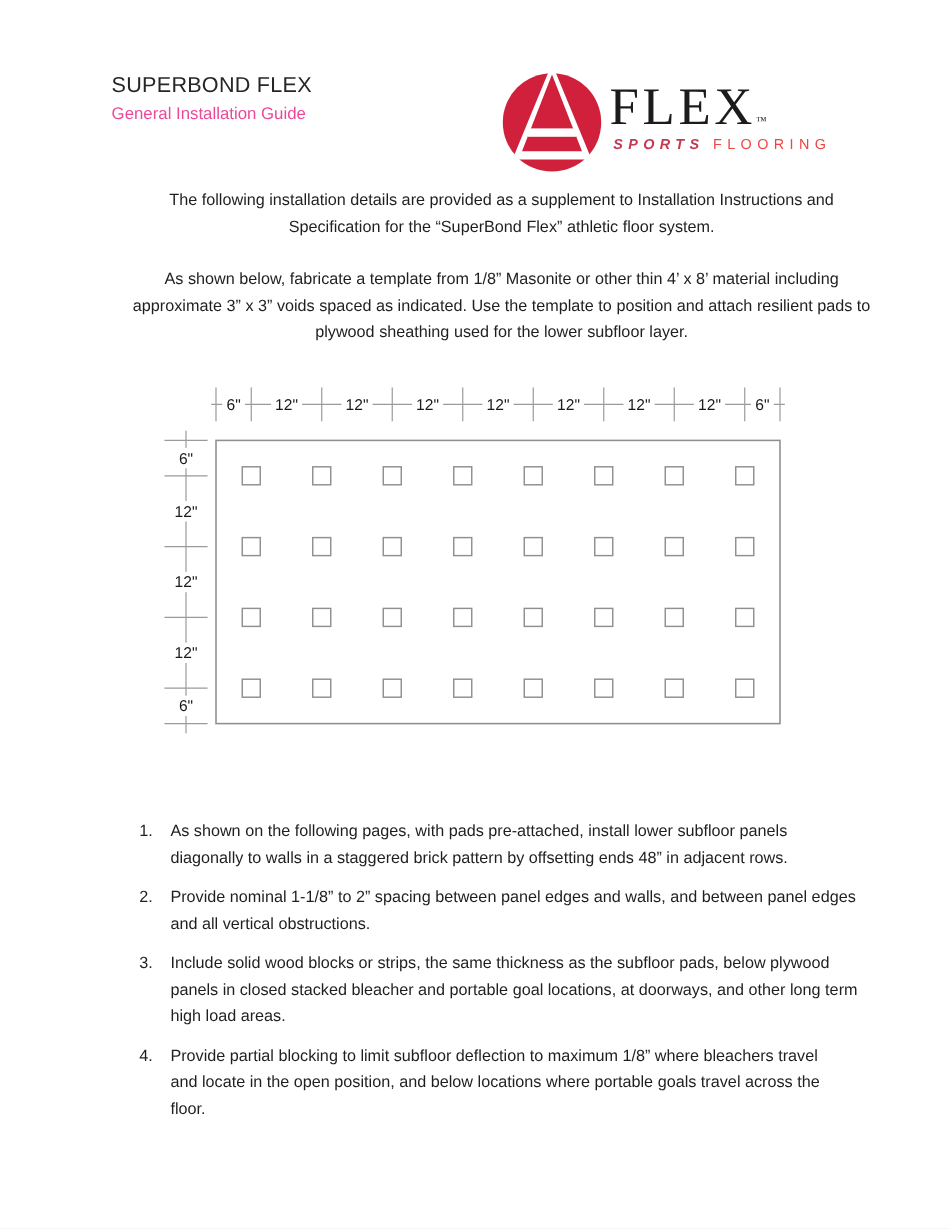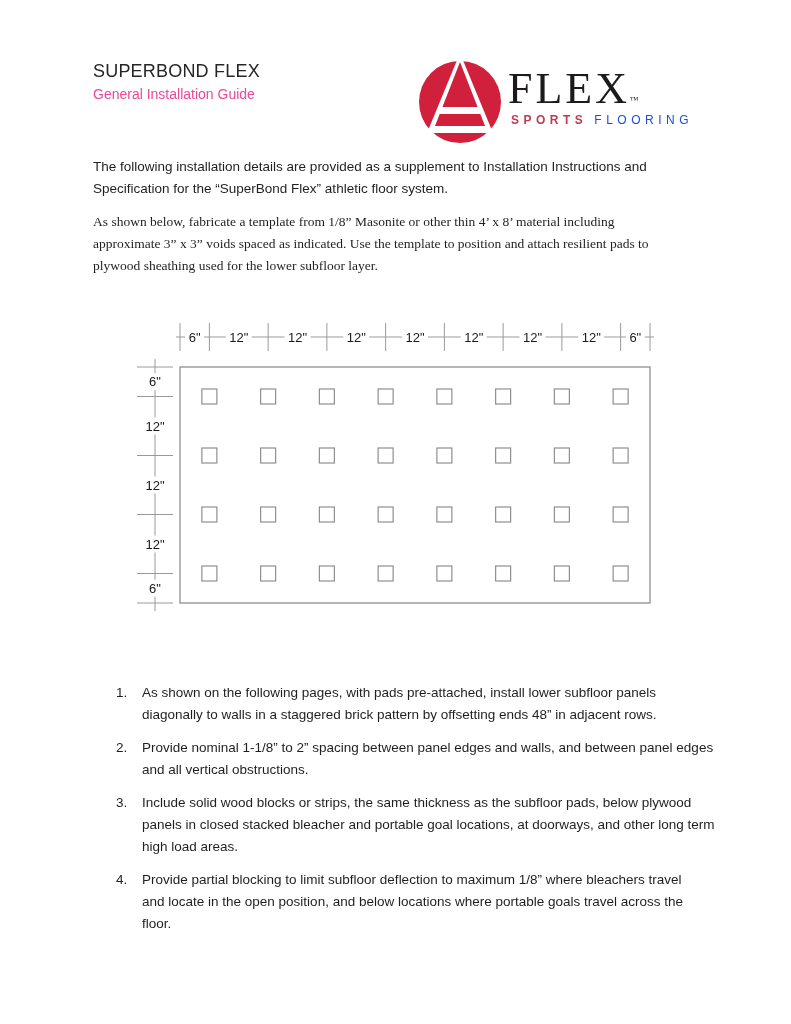--- a/index.html
+++ b/index.html
@@ -34,24 +34,24 @@
   .logo-tagline{
     position:absolute;left:97px;top:62px;
     font-size:12px;letter-spacing:4.5px;white-space:nowrap;
   }
   .tagline-sports{font-weight:bold;}
   .tagline-flooring{margin-left:7px;}
   
   .para{
     position:absolute;left:93px;width:650px;
     font-size:13.5px;line-height:22px;
-    white-space:pre-line;color:#1f1f1f;
+    white-space:pre-line;color:#1f1f1f;text-align:center;
   }
   #para1{top:156px;}
-  #para2{top:211px;font-family:Liberation Serif, serif;}
+  #para2{top:222px;}
   
   .diagram{position:absolute;left:128px;top:320px;width:545px;height:300px;}
   .diagram svg{display:block;}
   
   .notes{position:absolute;left:116px;top:682px;width:615px;}
   .note-row{
     display:flex;align-items:flex-start;
     margin-bottom:11px;
     font-size:13.5px;line-height:22px;color:#1f1f1f;
   }
@@ -68,21 +68,21 @@
 
   <div class="logo">
     <svg class="logo-mark" viewBox="-46 -48 92 96" width="92" height="96">
       <circle cx="0" cy="3" r="41" fill="#d0203c"></circle>
       <polygon points="0,-46 -33,34 33,34" fill="#ffffff"></polygon>
       <polygon points="0,-37 -25,27 25,27" fill="#d0203c"></polygon>
       <rect x="-20" y="8" width="40" height="7" fill="#ffffff"></rect>
     </svg>
     <div class="logo-word" style="color: rgb(29, 26, 27);"><span>FLEX</span><span class="logo-tm">™</span></div>
     <div class="logo-tagline">
-      <span class="tagline-sports" style="color: rgb(193, 58, 82);">SPORTS</span><span class="tagline-flooring" style="color: #1d4ed8;">FLOORING</span>
+      <span class="tagline-sports" style="color: rgb(193, 58, 82); font-style: italic;">SPORTS</span><span class="tagline-flooring" style="color: #ef4444;">FLOORING</span>
     </div>
   </div>
 
   <div class="para" id="para1">The following installation details are provided as a supplement to Installation Instructions and
 Specification for the “SuperBond Flex” athletic floor system.</div>
   <div class="para" id="para2">As shown below, fabricate a template from 1/8” Masonite or other thin 4’ x 8’ material including
 approximate 3” x 3” voids spaced as indicated. Use the template to position and attach resilient pads to
 plywood sheathing used for the lower subfloor layer.</div>
 
   <div class="diagram">

